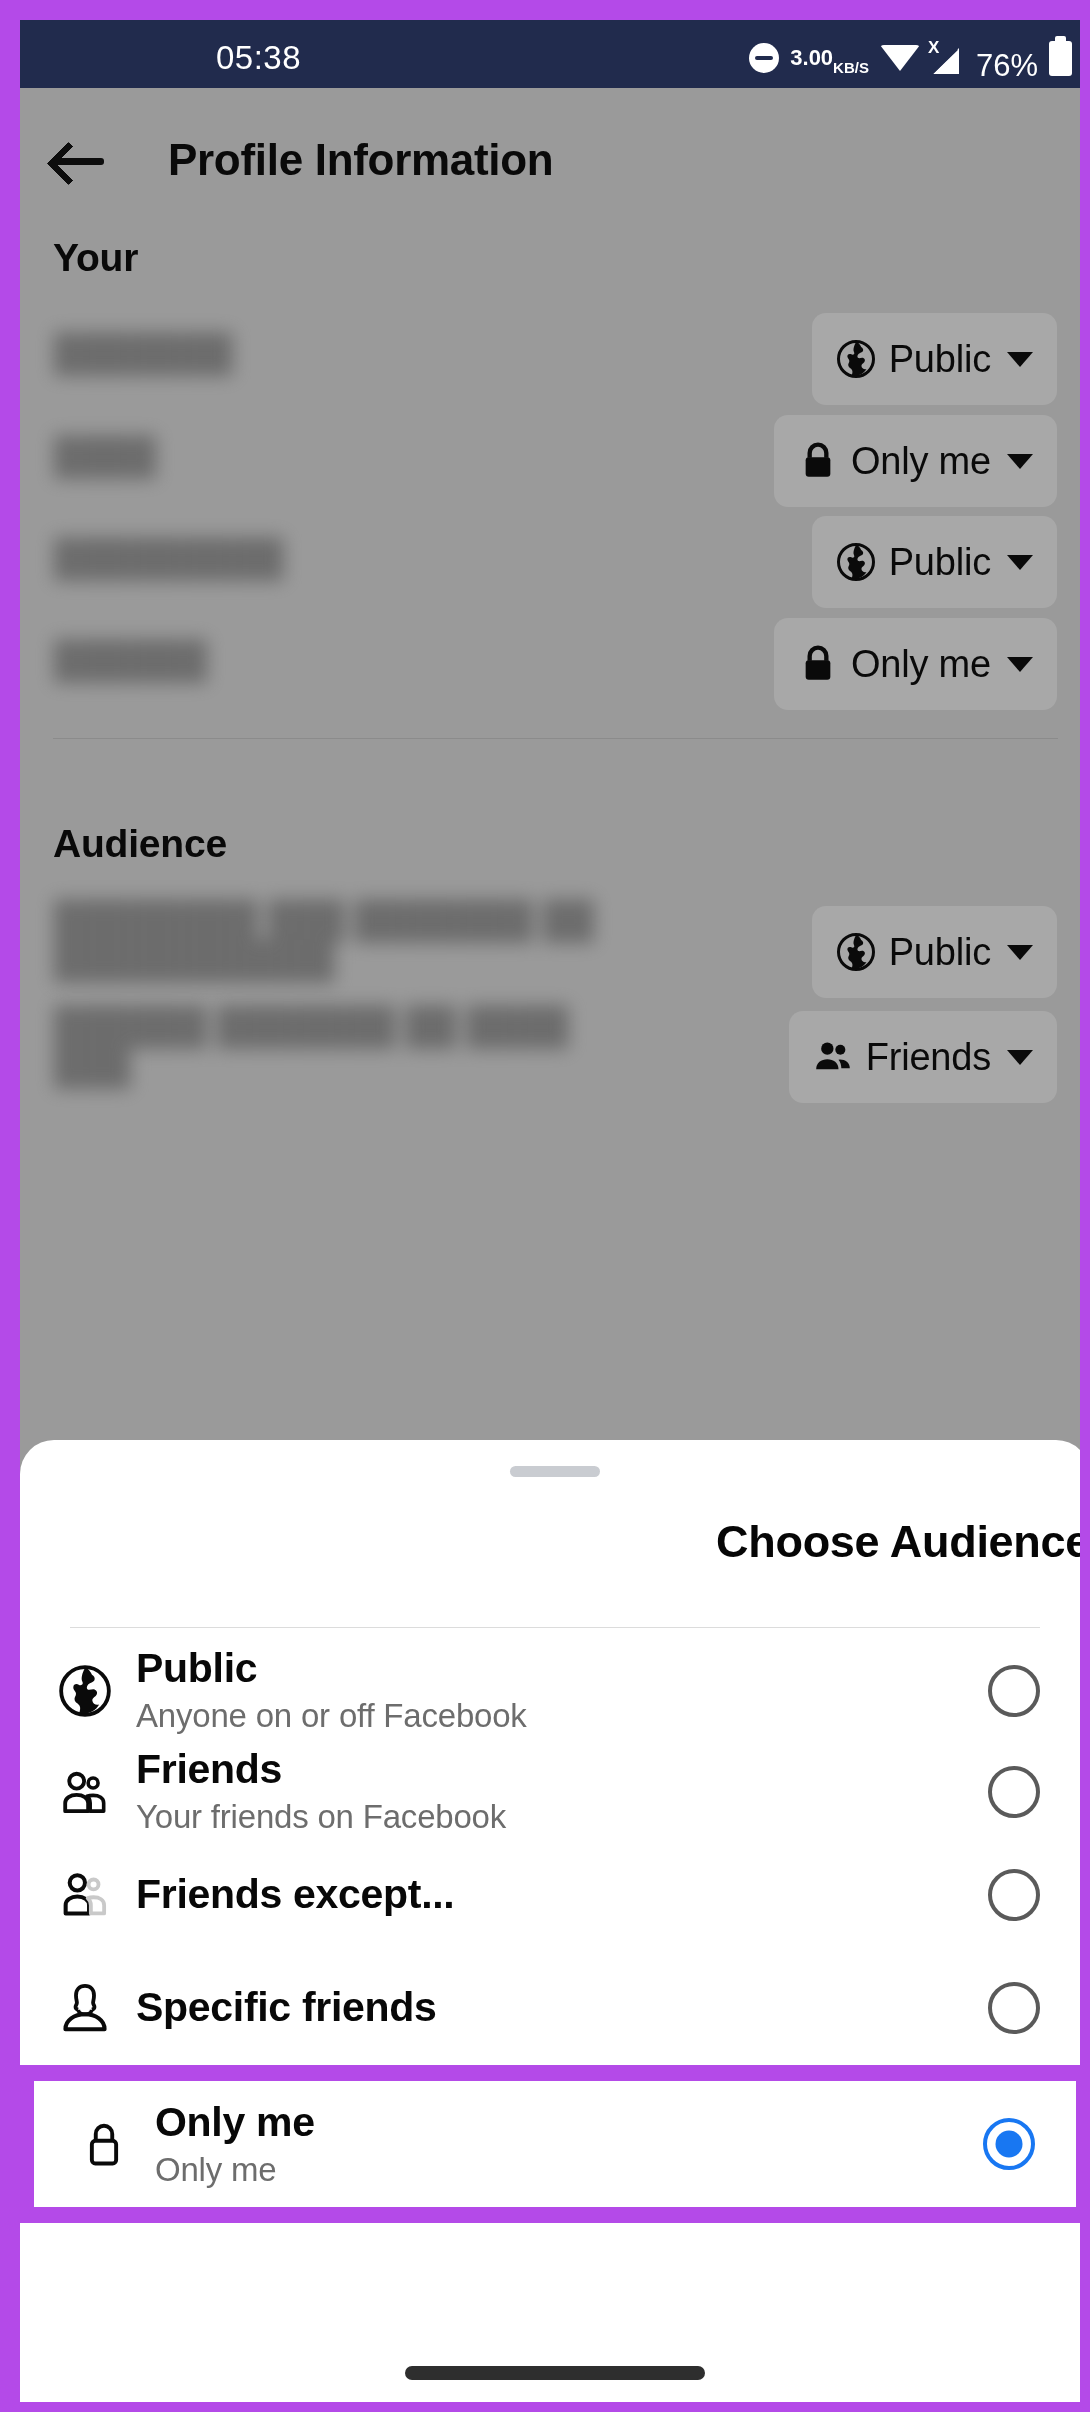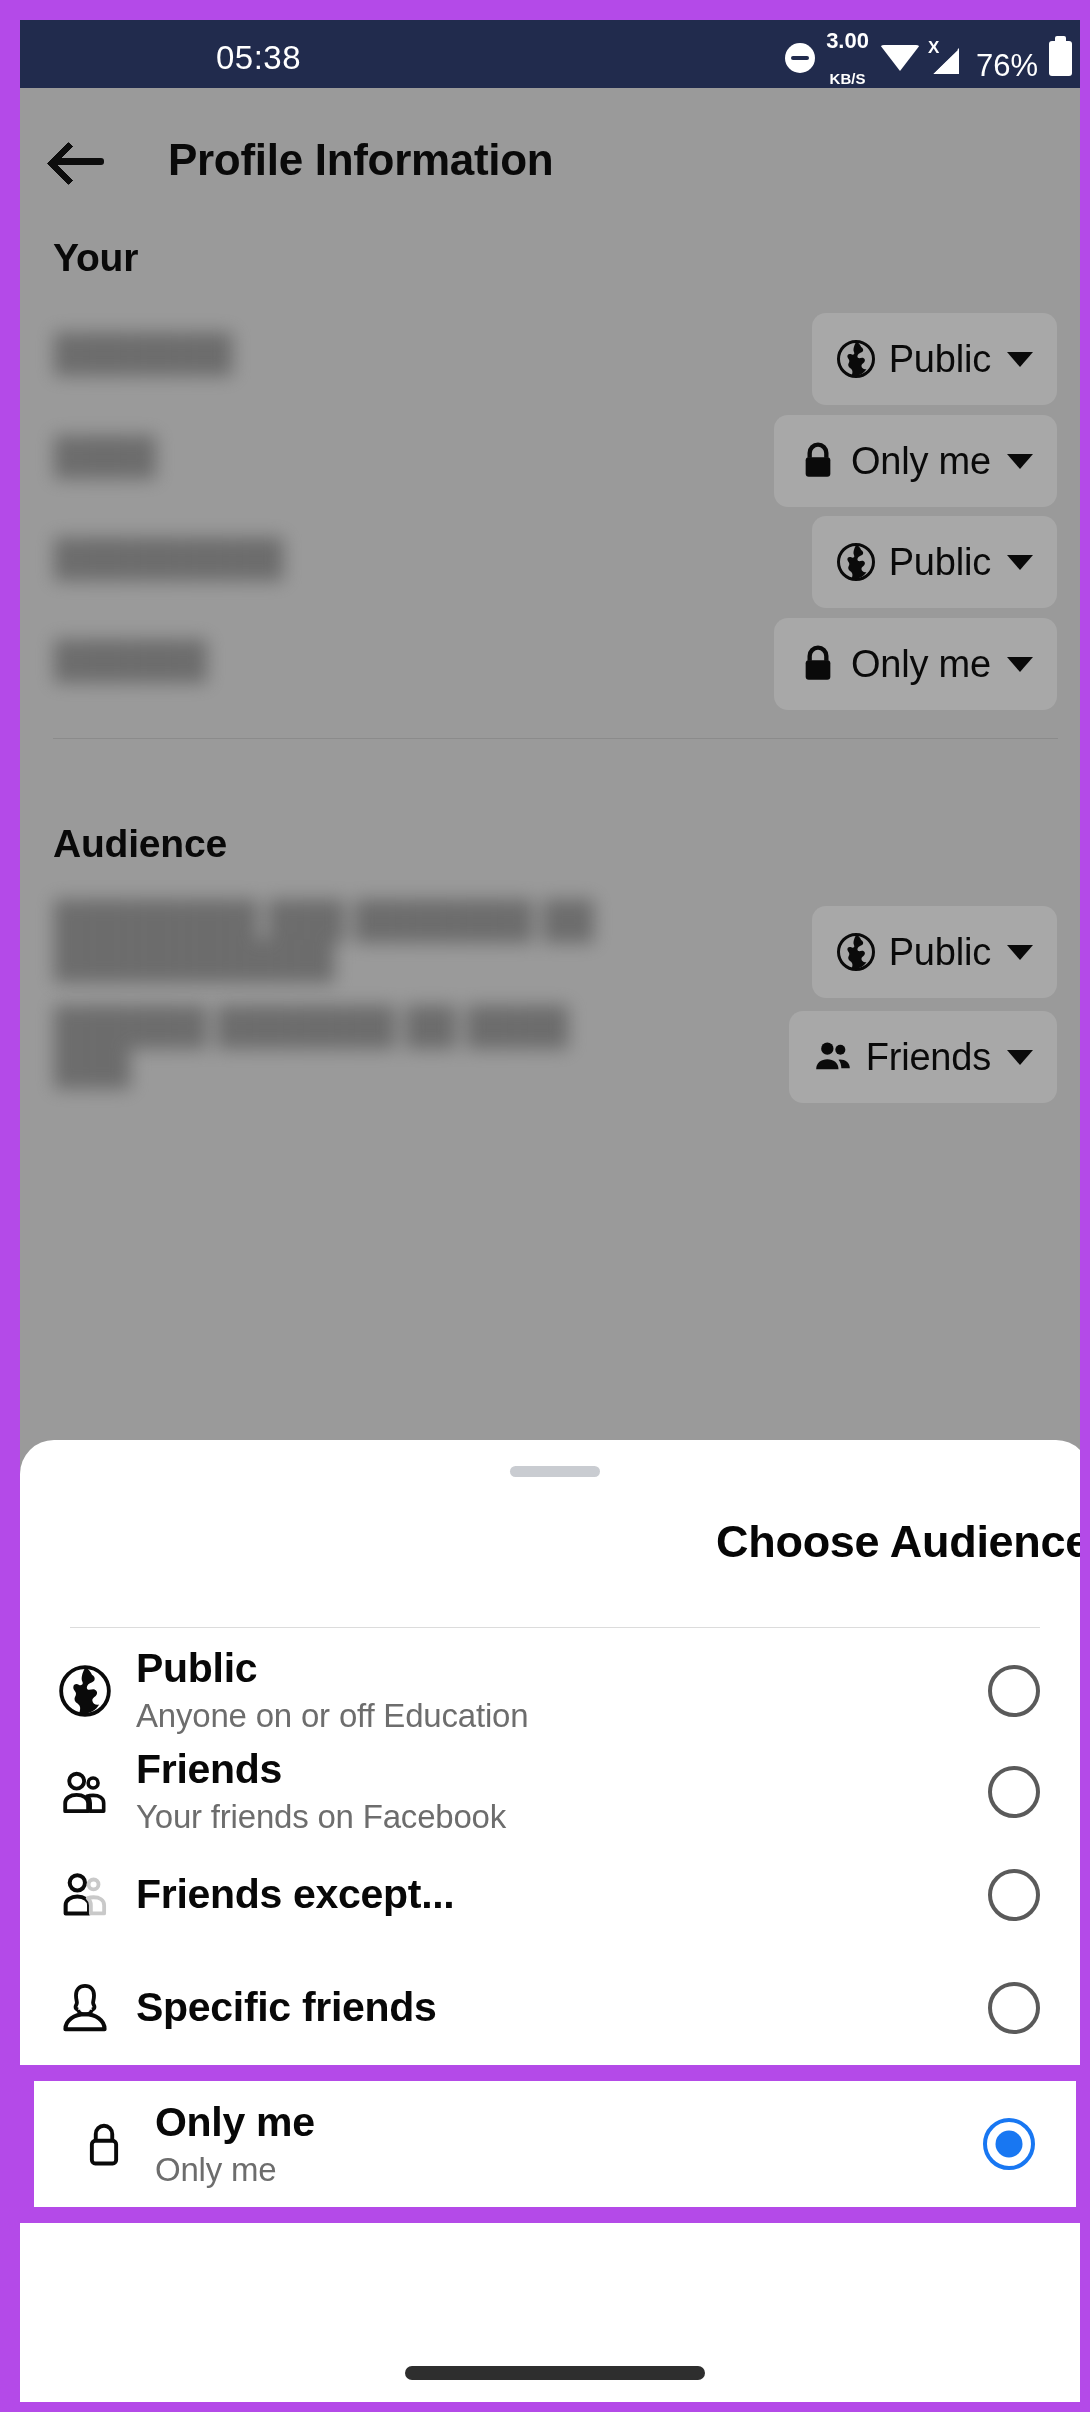--- a/index.html
+++ b/index.html
@@ -47,21 +47,21 @@
     display:flex; align-items:center; gap:11px;
   }
   .icon-dnd {
     width:30px; height:30px; border-radius:50%;
     background:#fff; position:relative;
   }
   .icon-dnd::after {
     content:""; position:absolute; left:6px; top:13px;
     width:18px; height:4px; background:#212b4d; border-radius:2px;
   }
-  .netspeed { display:flex; flex-direction:column; align-items:center; line-height:1; }
+  .netspeed { display:flex; flex-direction:row; align-items:center; line-height:1; }
   .netspeed .v { font-size:22px; font-weight:bold; }
   .netspeed .u { font-size:15px; font-weight:bold; margin-top:19px; }
   .icon-wifi {
     width:0; height:0;
     border-left:20px solid transparent;
     border-right:20px solid transparent;
     border-top:26px solid #ffffff;
     border-radius:4px;
   }
   .icon-sig { position:relative; width:34px; height:32px; }
@@ -355,21 +355,21 @@
 
       <div class="opt-row">
         <div class="opt-icon">
           <svg width="54" height="54" viewBox="0 0 24 24">
                 <circle cx="12" cy="12" r="10.6" fill="none" stroke="#0a0a0a" stroke-width="1.7"></circle>
                 <path d="M12 1.8c-1.2 2.2-1.9 4.6-1.2 6 .7 1.4-.6 2-1.6 1.4-1-.6-2.4-.2-2.4 1.2 0 1.3 1.2 1.6 1.2 2.8 0 1.1-.9 1.6-.6 2.8.3 1.3 1.6 1.4 2.2 2.6.5 1 .2 2.2-.2 3.2 3.4.9 7.1-.6 8.9-3.8-1.5.4-2.8-.3-3-1.6-.2-1.1.9-1.6 1.6-2.4.8-.9.5-2.2-.5-2.6-1-.4-2.2.3-3 0-.9-.4-.6-1.7.1-2.4.8-.8 2.2-.8 2.7-1.8.4-.9-.2-1.9-1.1-2.4C13.9 2.3 13 2 12 1.8z" fill="#0a0a0a"></path>
               </svg>
         </div>
         <div class="opt-text">
           <div class="opt-title">Public</div>
-          <div class="opt-sub">Anyone on or off Education</div>
+          <div class="opt-sub">Anyone on or off Facebook</div>
         </div>
         <div class="radio"></div>
       </div>
 
       <div class="opt-row" style="margin-top:10px">
         <div class="opt-icon">
           <svg width="56" height="54" viewBox="0 0 24 24">
             <circle cx="8.3" cy="7.2" r="3.3" fill="none" stroke="#0a0a0a" stroke-width="1.7"></circle>
             <circle cx="15.6" cy="8" r="2.2" fill="none" stroke="#0a0a0a" stroke-width="1.6"></circle>
             <path d="M3.2 20.5v-3.6c0-2.3 2.3-3.6 5.1-3.6s5.1 1.3 5.1 3.6v3.6z" fill="none" stroke="#0a0a0a" stroke-width="1.7" stroke-linejoin="round"></path>

